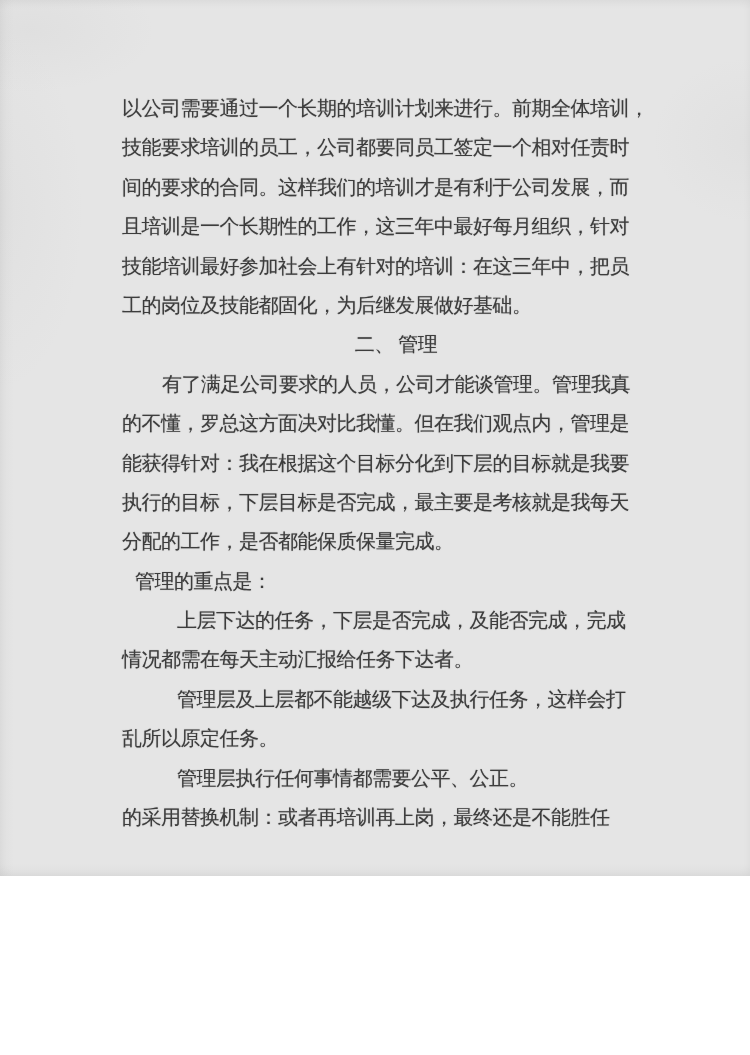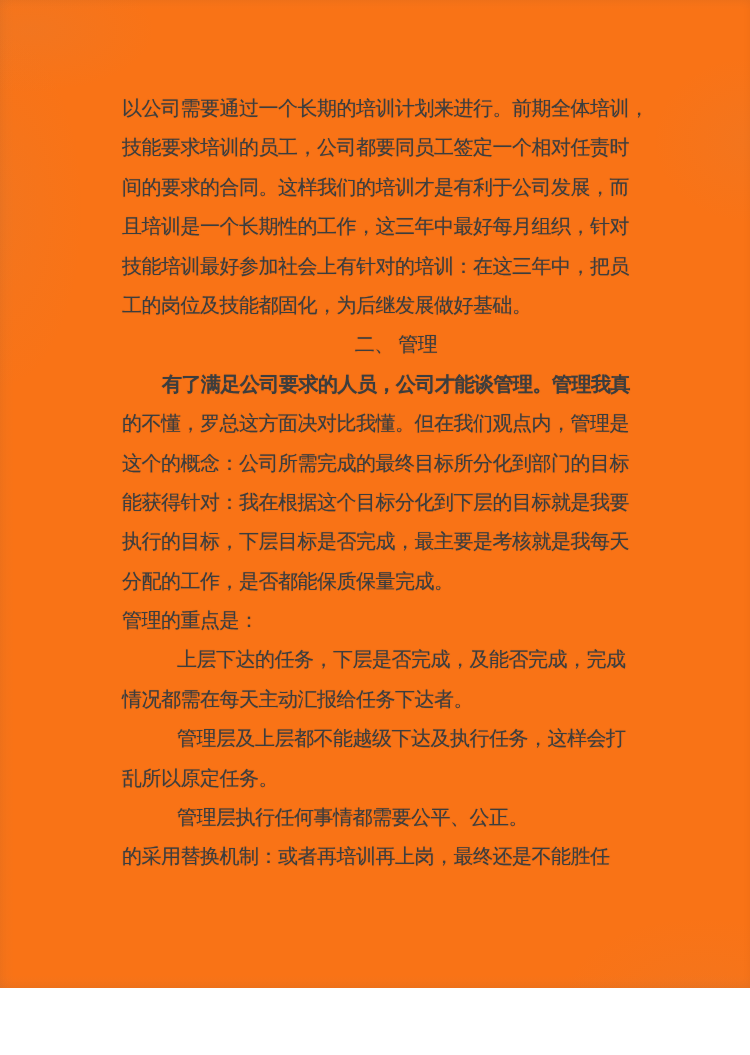--- a/index.html
+++ b/index.html
@@ -3,22 +3,22 @@
 <meta charset="utf-8">
 <style>
   html, body {
     margin: 0;
     padding: 0;
     background: #ffffff;
   }
   .page {
     position: relative;
     width: 750px;
-    height: 988px;
-    background: #f97316;
+    height: 876px;
+    background: #e5e5e5;
     overflow: hidden;
     font-family: "Liberation Serif", "DejaVu Serif", serif;
     box-shadow: inset 0 0 8px rgba(0,0,0,0.05);
   }
   
   .scan-texture {
     position: absolute;
     inset: 0;
     pointer-events: none;
     background:
@@ -40,40 +40,39 @@
     height: 39.4px;
     line-height: 39.4px;
     font-size: 20px;
     letter-spacing: -0.5px;
     color: #3d3d3d;
     white-space: nowrap;
     text-shadow: 0 0 1px rgba(70,70,70,0.55);
   }
   .indent-none    { margin-left: 0; }
   .indent-heading { margin-left: -12px; text-align: center; }
-  .indent-para    { margin-left: 40px; font-weight: bold; }
+  .indent-para    { margin-left: 40px; }
   .indent-para2   { margin-left: 55px; }
-  .indent-half    { }
+  .indent-half    { margin-left: 13px; }
 </style>
 </head>
 <body>
 
 <div class="page">
   <div class="scan-texture"></div>
   <div class="content">
     <div class="line indent-none">以公司需要通过一个长期的培训计划来进行。前期全体培训，</div>
     <div class="line indent-none">技能要求培训的员工，公司都要同员工签定一个相对任责时</div>
     <div class="line indent-none">间的要求的合同。这样我们的培训才是有利于公司发展，而</div>
     <div class="line indent-none">且培训是一个长期性的工作，这三年中最好每月组织，针对</div>
     <div class="line indent-none">技能培训最好参加社会上有针对的培训：在这三年中，把员</div>
     <div class="line indent-none">工的岗位及技能都固化，为后继发展做好基础。</div>
     <div class="line indent-heading">二、 管理</div>
     <div class="line indent-para">有了满足公司要求的人员，公司才能谈管理。管理我真</div>
     <div class="line indent-none">的不懂，罗总这方面决对比我懂。但在我们观点内，管理是</div>
-    <div class="line indent-none">这个的概念：公司所需完成的最终目标所分化到部门的目标</div>
     <div class="line indent-none">能获得针对：我在根据这个目标分化到下层的目标就是我要</div>
     <div class="line indent-none">执行的目标，下层目标是否完成，最主要是考核就是我每天</div>
     <div class="line indent-none">分配的工作，是否都能保质保量完成。</div>
     <div class="line indent-half">管理的重点是：</div>
     <div class="line indent-para2">上层下达的任务，下层是否完成，及能否完成，完成</div>
     <div class="line indent-none">情况都需在每天主动汇报给任务下达者。</div>
     <div class="line indent-para2">管理层及上层都不能越级下达及执行任务，这样会打</div>
     <div class="line indent-none">乱所以原定任务。</div>
     <div class="line indent-para2">管理层执行任何事情都需要公平、公正。</div>
     <div class="line indent-none">的采用替换机制：或者再培训再上岗，最终还是不能胜任</div>

